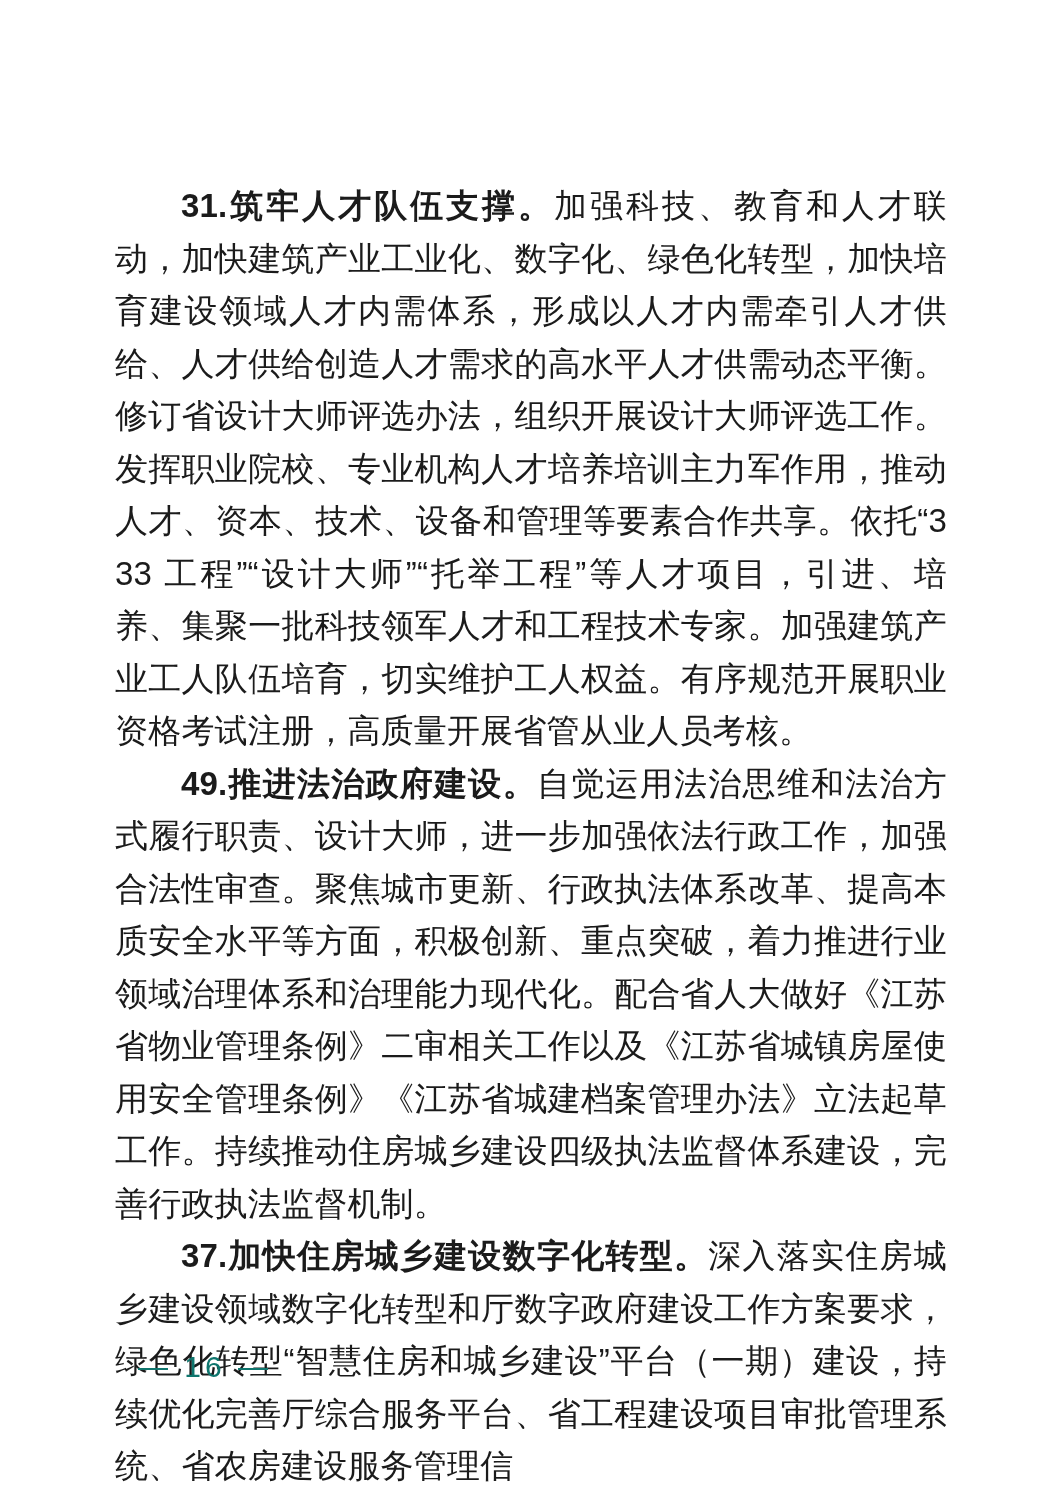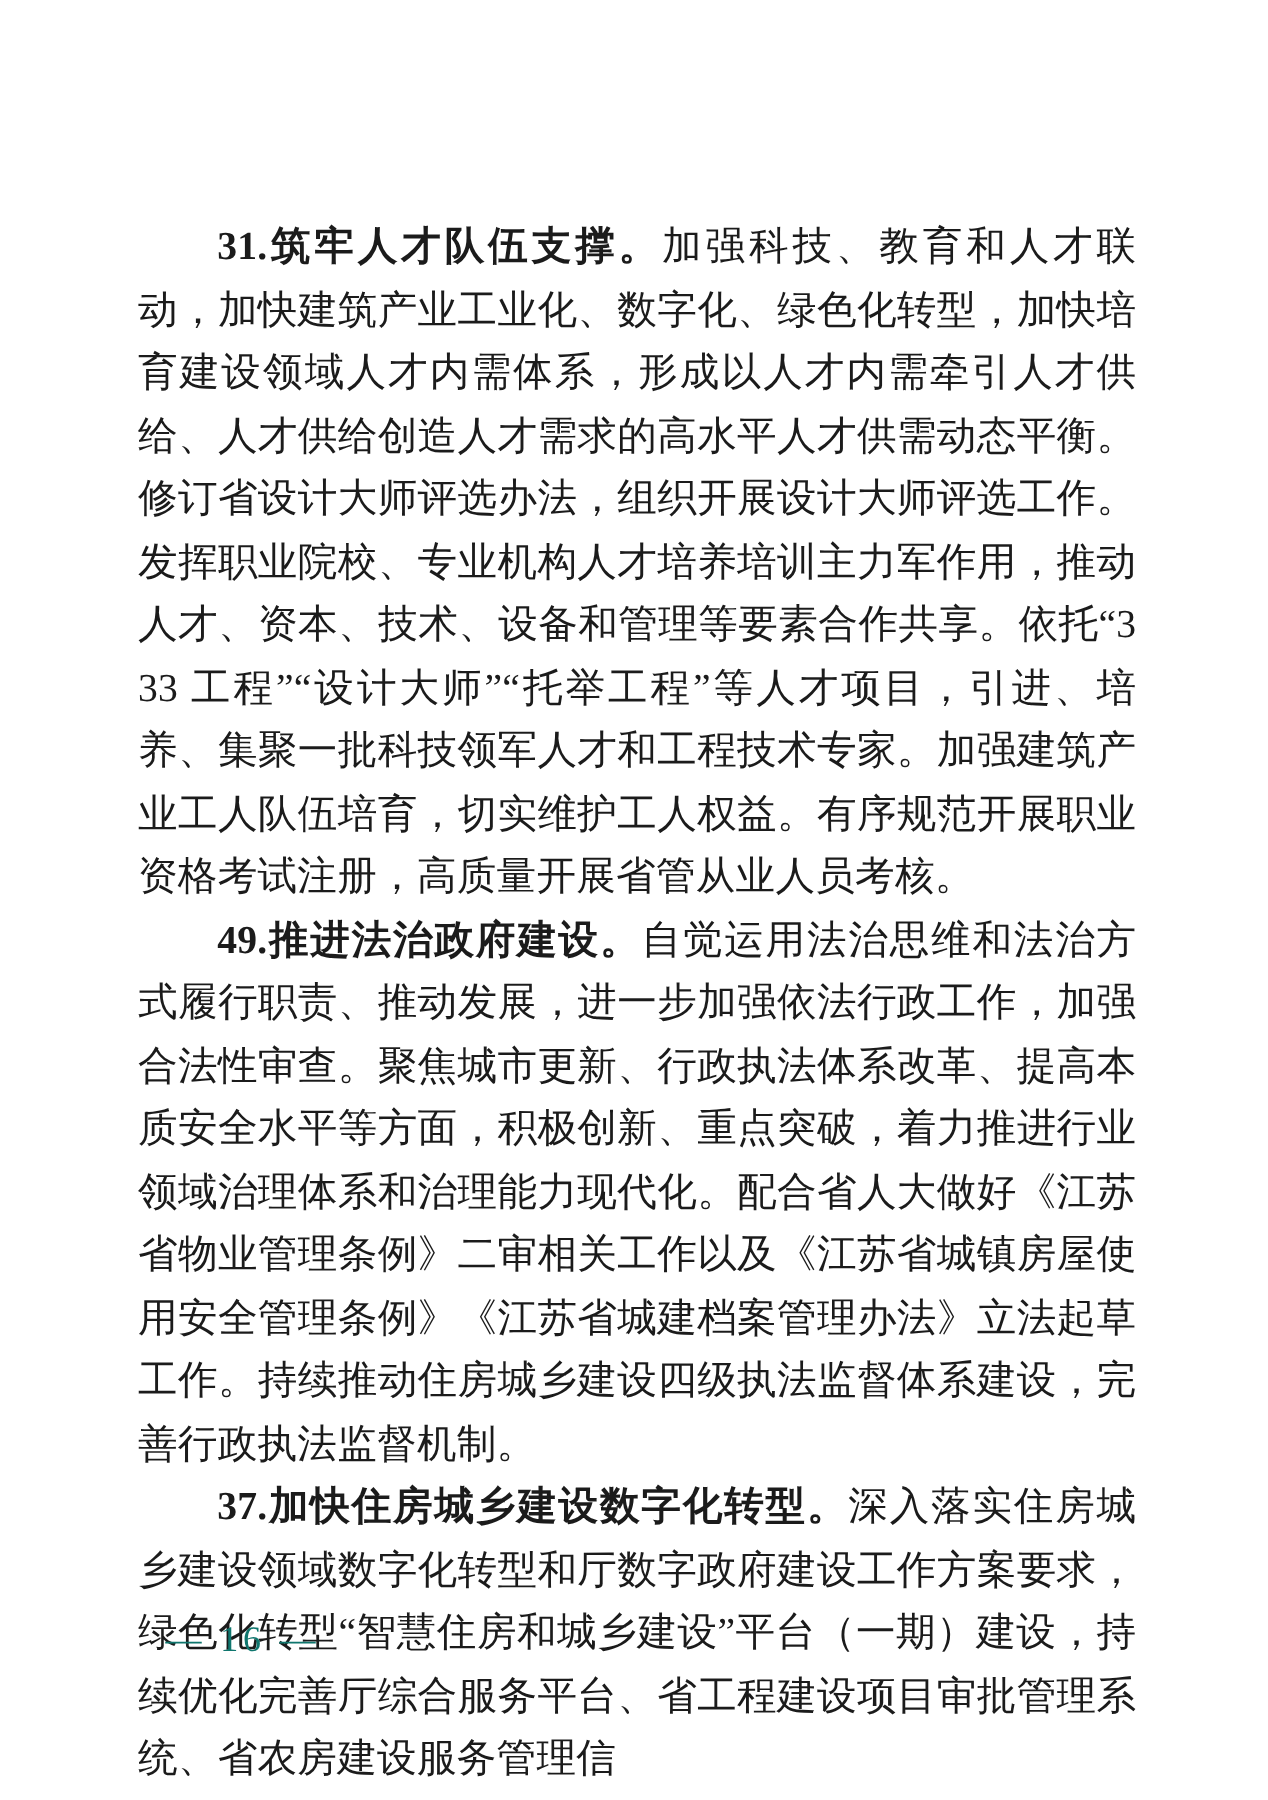--- a/index.html
+++ b/index.html
@@ -6,21 +6,21 @@
     margin: 0;
     padding: 0;
     background: #ffffff;
   }
   .page {
     position: relative;
     width: 1057px;
     height: 1500px;
     background: #ffffff;
     overflow: hidden;
-    font-family: Liberation Serif, serif;
+    font-family: Liberation Sans, sans-serif;
     color: #1b1b1b;
   }
   .text-block {
     position: absolute;
     left: 115px;
     top: 180px;
     width: 832px;
     font-size: 33px;
     line-height: 52.5px;
     text-align: justify;
@@ -51,21 +51,21 @@
 </style>
 </head>
 <body>
 
 <div class="page">
 
   <div class="text-block">
 
     <p class="para"><span class="para-heading">31.筑牢人才队伍支撑。</span><span class="para-body">加强科技、教育和人才联动，加快建筑产业工业化、数字化、绿色化转型，加快培育建设领域人才内需体系，形成以人才内需牵引人才供给、人才供给创造人才需求的高水平人才供需动态平衡。修订省设计大师评选办法，组织开展设计大师评选工作。发挥职业院校、专业机构人才培养培训主力军作用，推动人才、资本、技术、设备和管理等要素合作共享。依托“333 工程”“设计大师”“托举工程”等人才项目，引进、培养、集聚一批科技领军人才和工程技术专家。加强建筑产业工人队伍培育，切实维护工人权益。有序规范开展职业资格考试注册，高质量开展省管从业人员考核。</span></p>
 
-    <p class="para"><span class="para-heading">49.推进法治政府建设。</span><span class="para-body">自觉运用法治思维和法治方式履行职责、推动发展，进一步加强依法行政工作，加强合法性审查。聚焦城市更新、行政执法体系改革、提高本质安全水平等方面，积极创新、重点突破，着力推进行业领域治理体系和治理能力现代化。配合省人大做好《江苏省物业管理条例》二审相关工作以及《江苏省城镇房屋使用安全管理条例》《江苏省城建档案管理办法》立法起草工作。持续推动住房城乡建设四级执法监督体系建设，完善行政执法监督机制。</span></p>
+    <p class="para"><span class="para-heading">49.推进法治政府建设。</span><span class="para-body">自觉运用法治思维和法治方式履行职责、设计大师，进一步加强依法行政工作，加强合法性审查。聚焦城市更新、行政执法体系改革、提高本质安全水平等方面，积极创新、重点突破，着力推进行业领域治理体系和治理能力现代化。配合省人大做好《江苏省物业管理条例》二审相关工作以及《江苏省城镇房屋使用安全管理条例》《江苏省城建档案管理办法》立法起草工作。持续推动住房城乡建设四级执法监督体系建设，完善行政执法监督机制。</span></p>
 
     <p class="para"><span class="para-heading">37.加快住房城乡建设数字化转型。</span><span class="para-body">深入落实住房城乡建设领域数字化转型和厅数字政府建设工作方案要求，绿色化转型“智慧住房和城乡建设”平台（一期）建设，持续优化完善厅综合服务平台、省工程建设项目审批管理系统、省农房建设服务管理信</span></p>
 
   </div>
 
   <div class="page-number">— 16 —</div>
 
 </div>
 
 </body></html>

